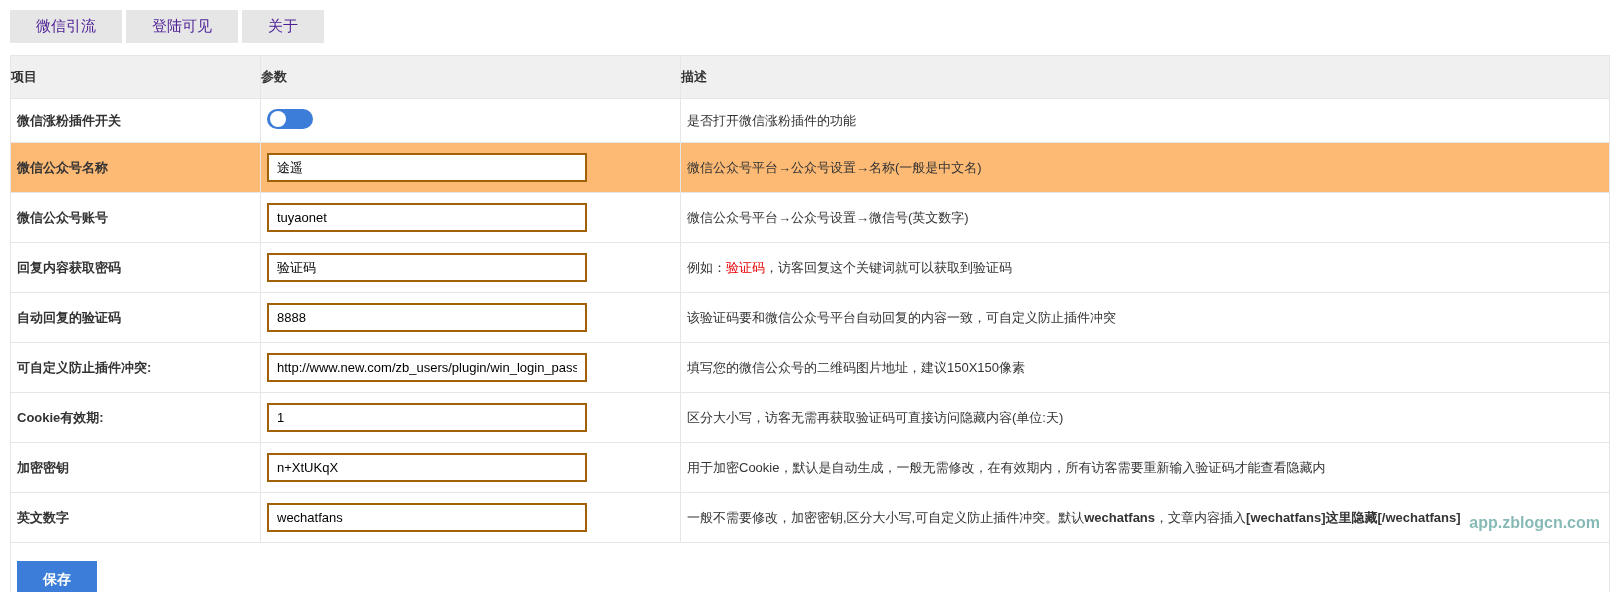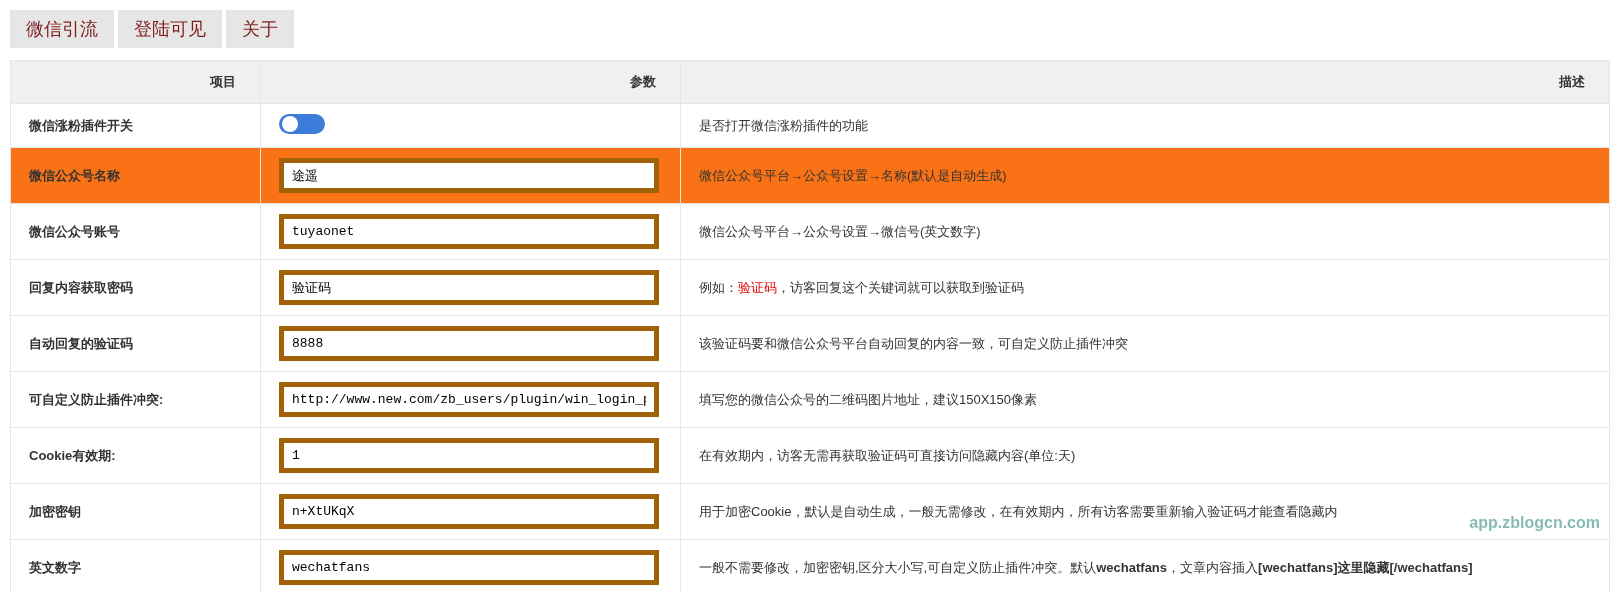--- a/index.html
+++ b/index.html
@@ -1,30 +1,30 @@
 <!DOCTYPE html>
 <html><head>
   <meta charset="utf-8">
   <style>
     * { box-sizing: border-box; margin: 0; padding: 0; }
     body { font-family: "Microsoft YaHei", Arial, sans-serif; font-size: 13px; color: #333; background: #fff; padding: 10px; }
     
     .tabs { display: flex; gap: 4px; margin-bottom: 12px; }
-    .tab { background: #e6e6e6; border: none; padding: 7px 16px; font-size: 18px; cursor: pointer; color: #7f1d1d; font-family: inherit; }
+    .tab { background: #e6e6e6; border: none; padding: 7px 26px; font-size: 15px; cursor: pointer; color: #4c1d95; font-family: inherit; }
     
     .settings-table { width: 100%; border-collapse: collapse; }
-    .settings-table th { background: #f0f0f0; text-align: right; padding: 12px 24px; font-weight: bold; border: 1px solid #e6e6e6; }
-    .settings-table td { padding: 10px 18px; border: 1px solid #e6e6e6; vertical-align: middle; }
-    .settings-table tr.highlight td { background: #f97316; }
+    .settings-table th { background: #f0f0f0; text-align: left; padding: 12px 0; font-weight: bold; border: 1px solid #e6e6e6; }
+    .settings-table td { padding: 10px 6px; border: 1px solid #e6e6e6; vertical-align: middle; }
+    .settings-table tr.highlight td { background: #fdba74; }
     
     .col-label { width: 250px; font-weight: bold; }
     .col-input { width: 420px; }
     .col-desc { }
     
-    .text-input { width: 380px; padding: 5px 8px; border: 5px solid #a16207; font-size: 13px; font-family: Liberation Mono, monospace; }
+    .text-input { width: 320px; padding: 5px 8px; border: 2px solid #a16207; font-size: 13px; font-family: Liberation Sans, sans-serif; }
     
     .toggle { display: inline-block; width: 46px; height: 20px; background: #3b7dd8; border-radius: 10px; position: relative; cursor: pointer; }
     .toggle-knob { position: absolute; left: 3px; top: 2px; width: 16px; height: 16px; background: #fff; border-radius: 50%; }
     .toggle-label { position: absolute; right: 6px; top: 20px; color: #fff; font-size: 10px; font-weight: bold; letter-spacing: 0.5px; }
     
     .save-btn { background: #3b7dd8; color: #fff; border: none; padding: 10px 26px; font-size: 14px; cursor: pointer; margin-top: 8px; font-family: inherit; font-weight: bold; }
     
     .red { color: #e60000; }
     .watermark { position: absolute; right: 20px; bottom: 60px; font-size: 16px; color: #0f766e; opacity: 0.5; font-weight: bold; pointer-events: none; }
   </style>
@@ -53,21 +53,21 @@
           <span class="toggle-knob"></span>
           <span class="toggle-label">ON</span>
         </div>
       </td>
       <td class="col-desc">是否打开微信涨粉插件的功能</td>
     </tr>
 
     <tr class="highlight">
       <td class="col-label">微信公众号名称</td>
       <td class="col-input"><input type="text" class="text-input" value="途遥" style=""></td>
-      <td class="col-desc">微信公众号平台→公众号设置→名称(默认是自动生成)</td>
+      <td class="col-desc">微信公众号平台→公众号设置→名称(一般是中文名)</td>
     </tr>
 
     <tr>
       <td class="col-label">微信公众号账号</td>
       <td class="col-input"><input type="text" class="text-input" value="tuyaonet" style=""></td>
       <td class="col-desc">微信公众号平台→公众号设置→微信号(英文数字)</td>
     </tr>
 
     <tr>
       <td class="col-label">回复内容获取密码</td>
@@ -85,21 +85,21 @@
 
     <tr>
       <td class="col-label">可自定义防止插件冲突:</td>
       <td class="col-input"><input type="text" class="text-input" value="http://www.new.com/zb_users/plugin/win_login_pass_show/qrim" style=""></td>
       <td class="col-desc">填写您的微信公众号的二维码图片地址，建议150X150像素</td>
     </tr>
 
     <tr>
       <td class="col-label">Cookie有效期:</td>
       <td class="col-input"><input type="text" class="text-input" value="1" style=""></td>
-      <td class="col-desc">在有效期内，访客无需再获取验证码可直接访问隐藏内容(单位:天)</td>
+      <td class="col-desc">区分大小写，访客无需再获取验证码可直接访问隐藏内容(单位:天)</td>
     </tr>
 
     <tr>
       <td class="col-label">加密密钥</td>
       <td class="col-input"><input type="text" class="text-input" value="n+XtUKqX" style=""></td>
       <td class="col-desc">用于加密Cookie，默认是自动生成，一般无需修改，在有效期内，所有访客需要重新输入验证码才能查看隐藏内</td>
     </tr>
 
     <tr>
       <td class="col-label">英文数字</td>

